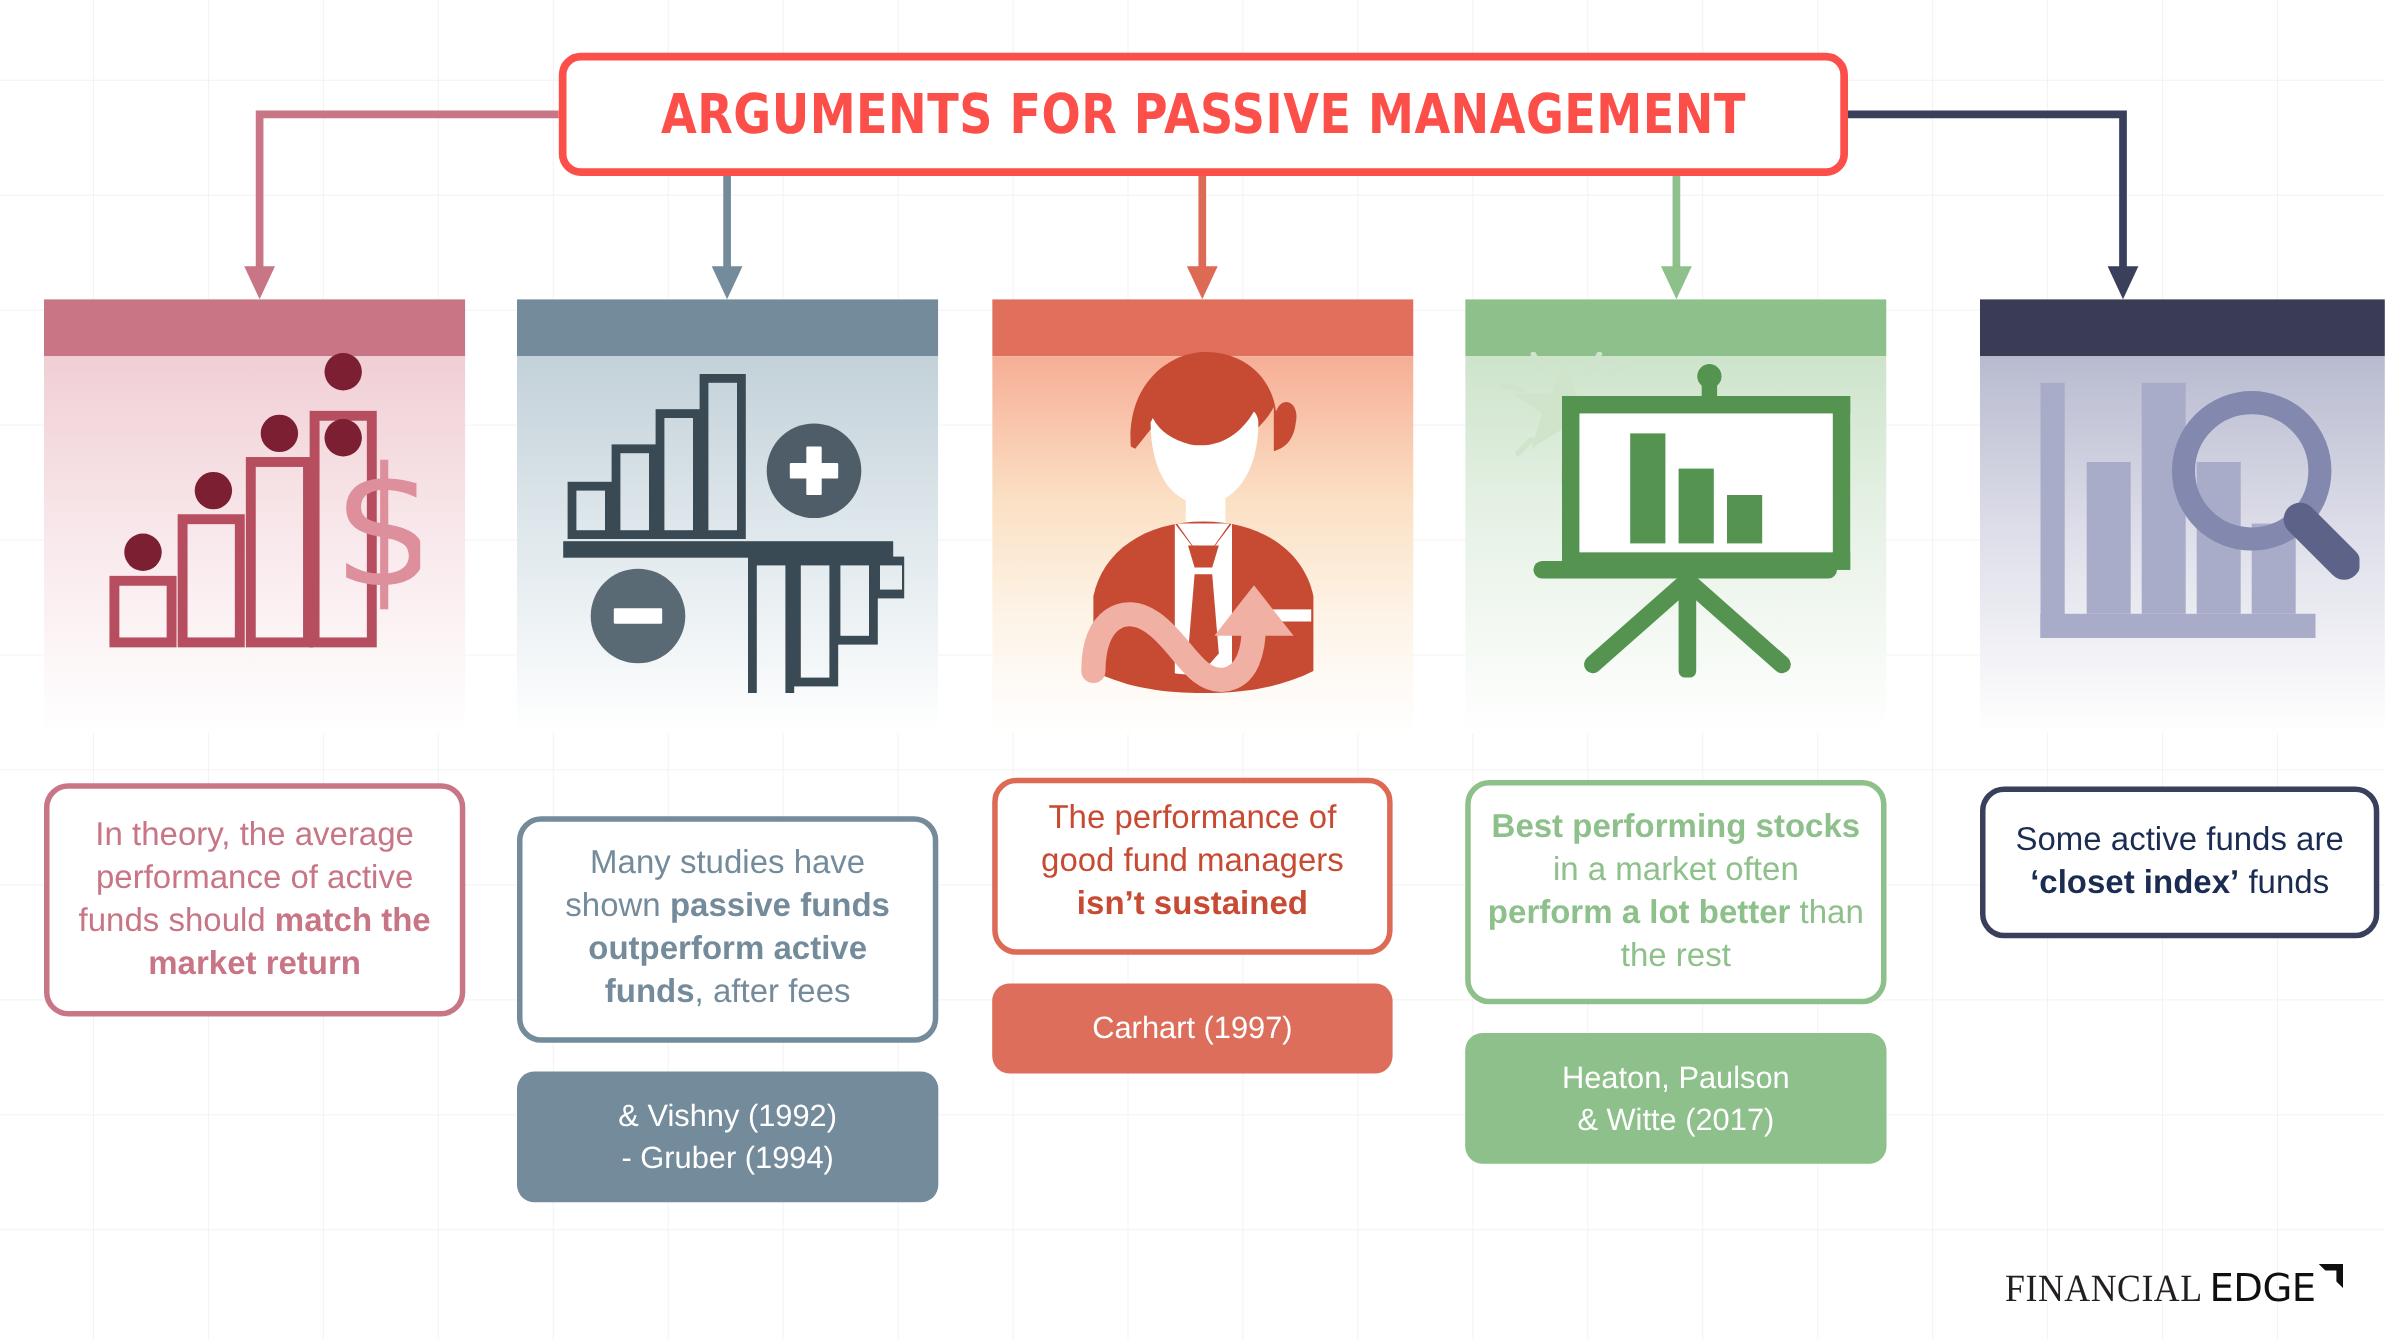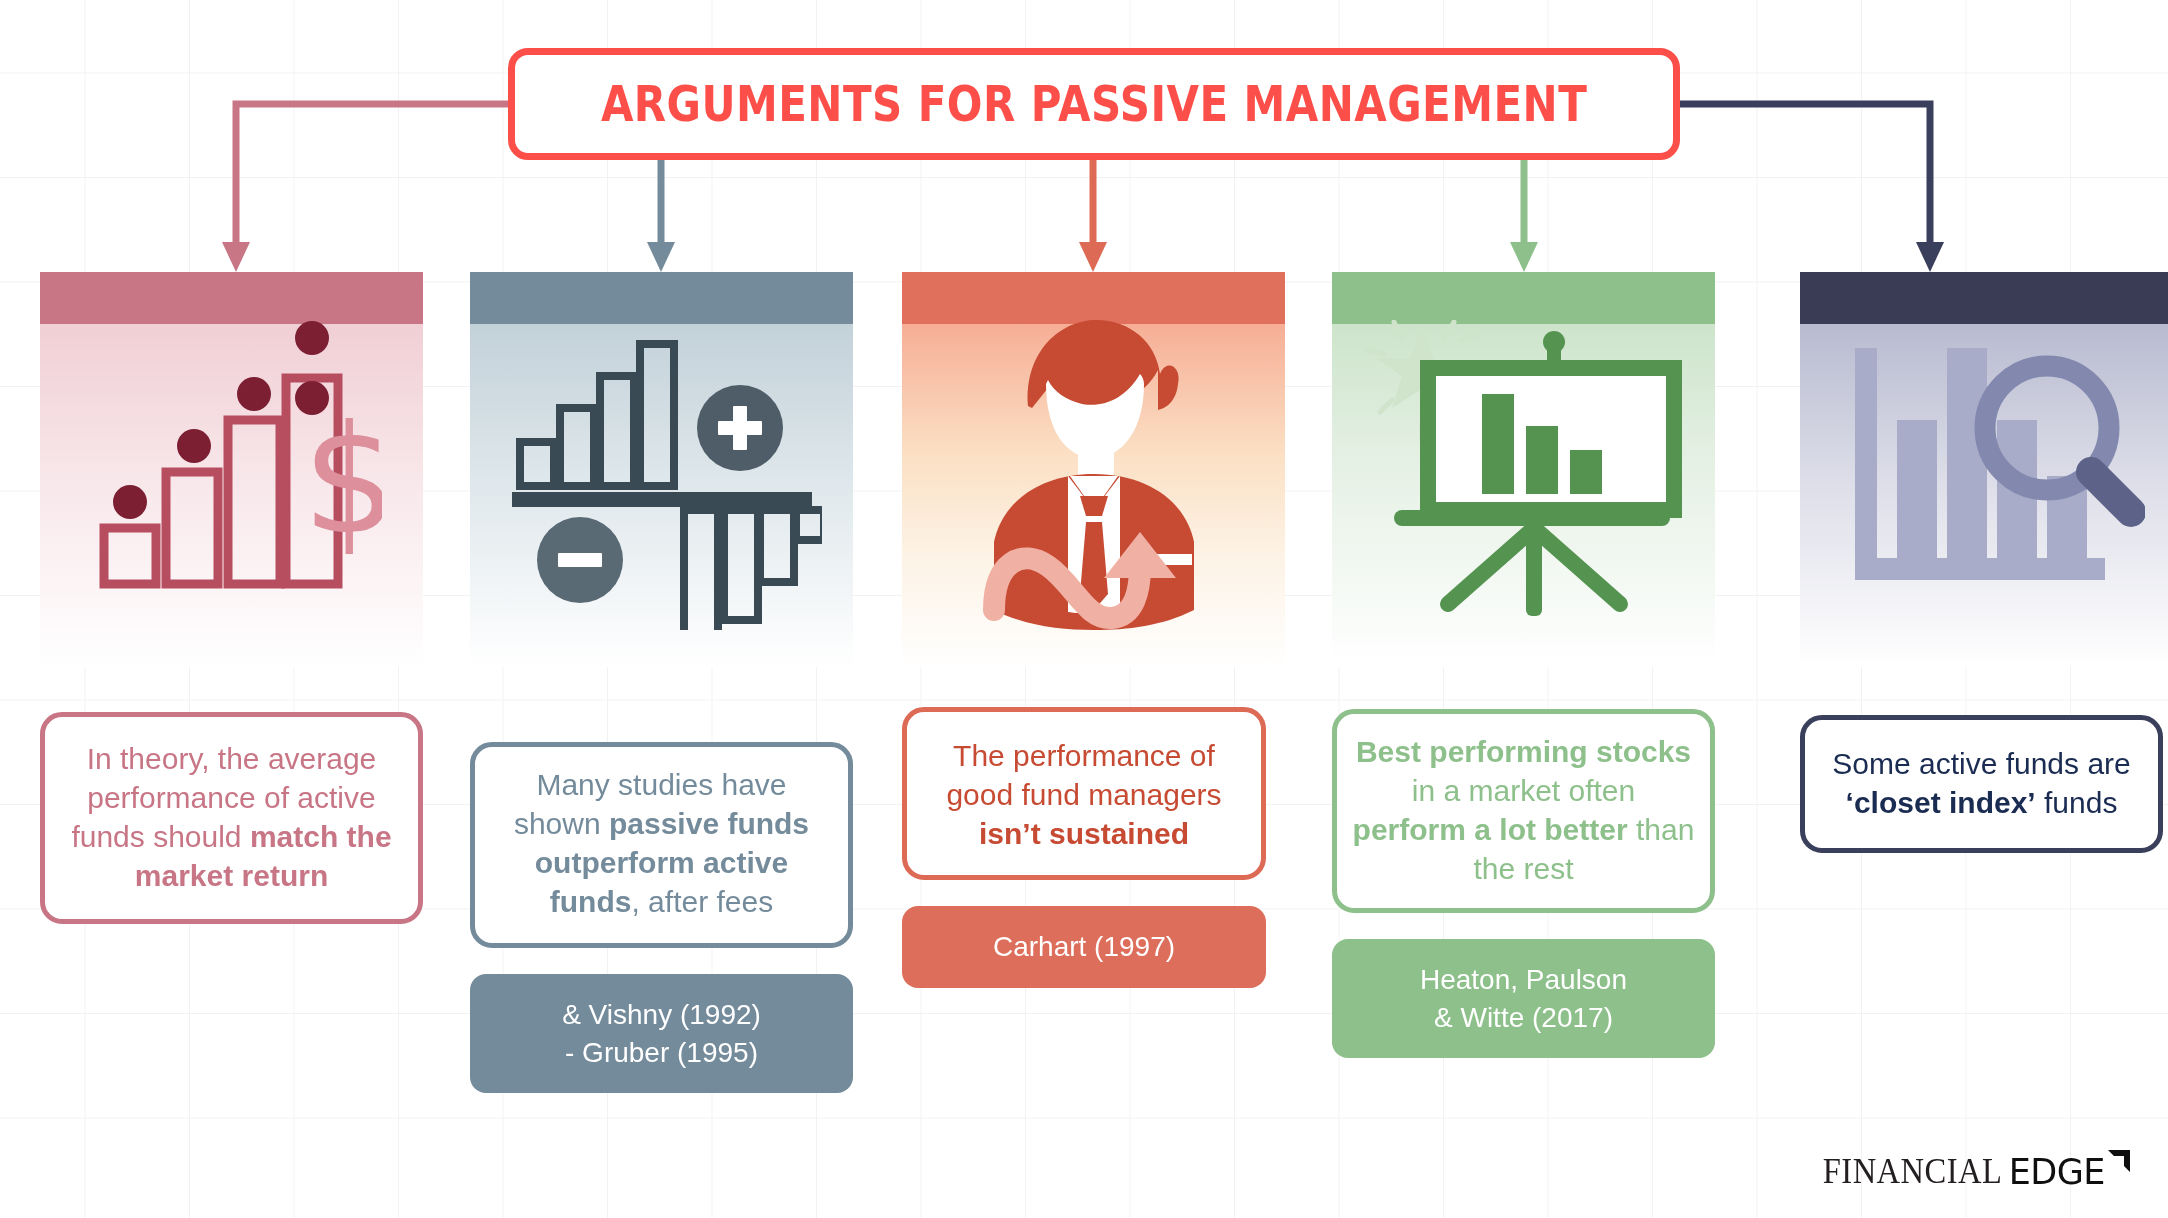--- a/index.html
+++ b/index.html
@@ -117,21 +117,21 @@
     color: #ffffff;
     text-align: center;
     font-size: 28px;
     line-height: 1.34;
     padding: 22px 16px;
   }
 
   
   .col-1 .stmt { margin-top: 45px; padding: 22px 12px 24px; }
   .col-2 .stmt { margin-top: 75px; padding: 18px 16px 22px; }
-  .col-3 .stmt { margin-top: 40px; padding: 24px 16px 22px; width: 364px; }
+  .col-3 .stmt { margin-top: 40px; padding: 12px 16px 22px; width: 364px; }
   .col-3 .cite { width: 364px; }
   .col-4 .stmt { margin-top: 42px; padding: 18px 14px 20px; }
   .col-5 .stmt { margin-top: 48px; padding: 24px 14px 26px; width: 363px; }
 
   
   #logo {
     position: absolute;
     right: 36px;
     bottom: 26px;
     display: flex;
@@ -246,21 +246,21 @@
           <circle cx="78" cy="250" r="43" fill="#5a6a75"></circle>
           <rect x="56" y="243" width="44" height="14" rx="1" fill="#ffffff"></rect>
         </svg>
       </div>
     </div>
     <div class="stmt" style="border-color:#748b9b;color:#748b9b">
       <span>Many studies have shown </span><b>passive funds outperform active funds</b><span>, after fees</span>
     </div>
     <div class="cite" style="background:#748b9b">
       <div>&amp; Vishny (1992)</div>
-      <div>- Gruber (1995)</div>
+      <div>- Gruber (1994)</div>
     </div>
   </div>
 
   <div class="col col-3">
     <div class="panel" style="width:383px">
       <div class="panel-head" style="background:#e0705c"></div>
       <div class="panel-fade" style="background:linear-gradient(to bottom,#f6ae96 0%,#fbe0c4 38%,#fdf3e6 68%,#ffffff 100%)"></div>
       <div class="panel-art">
         <svg width="300" height="320" viewBox="0 0 300 320">
 

